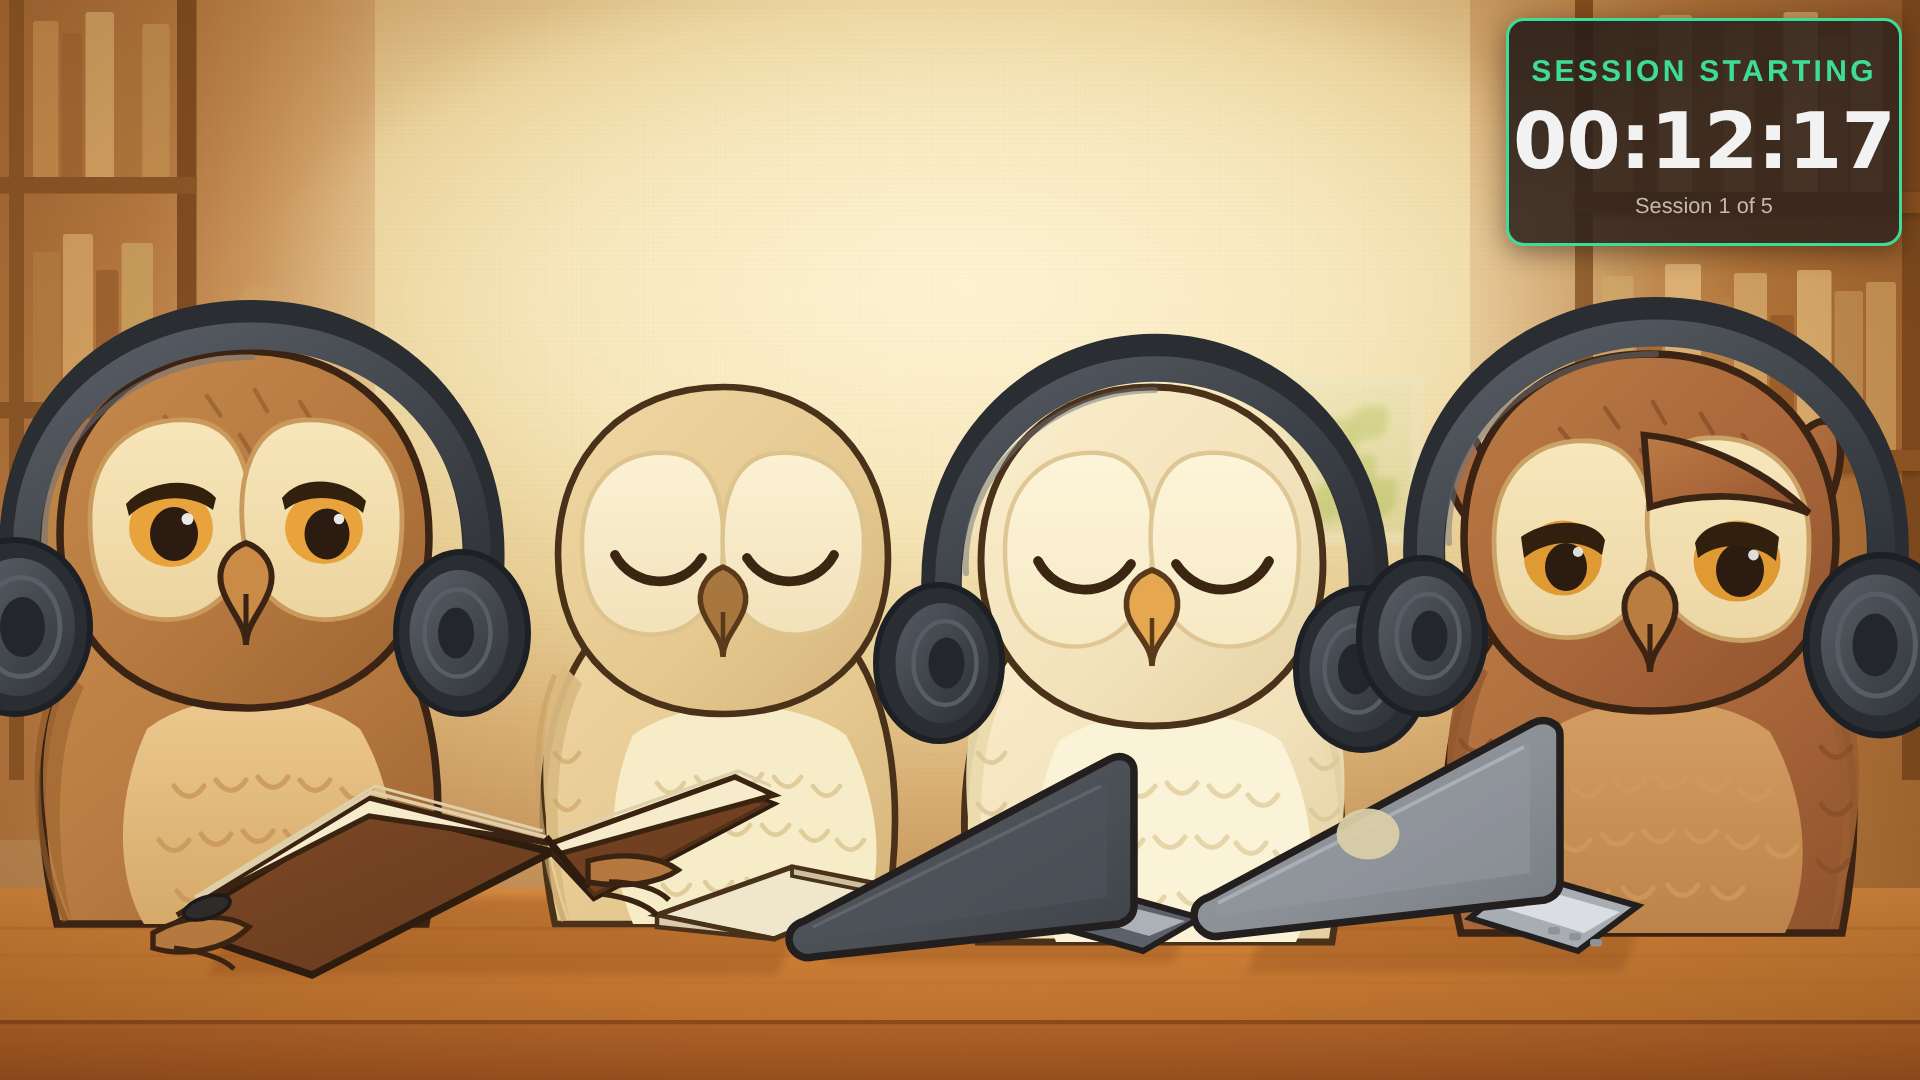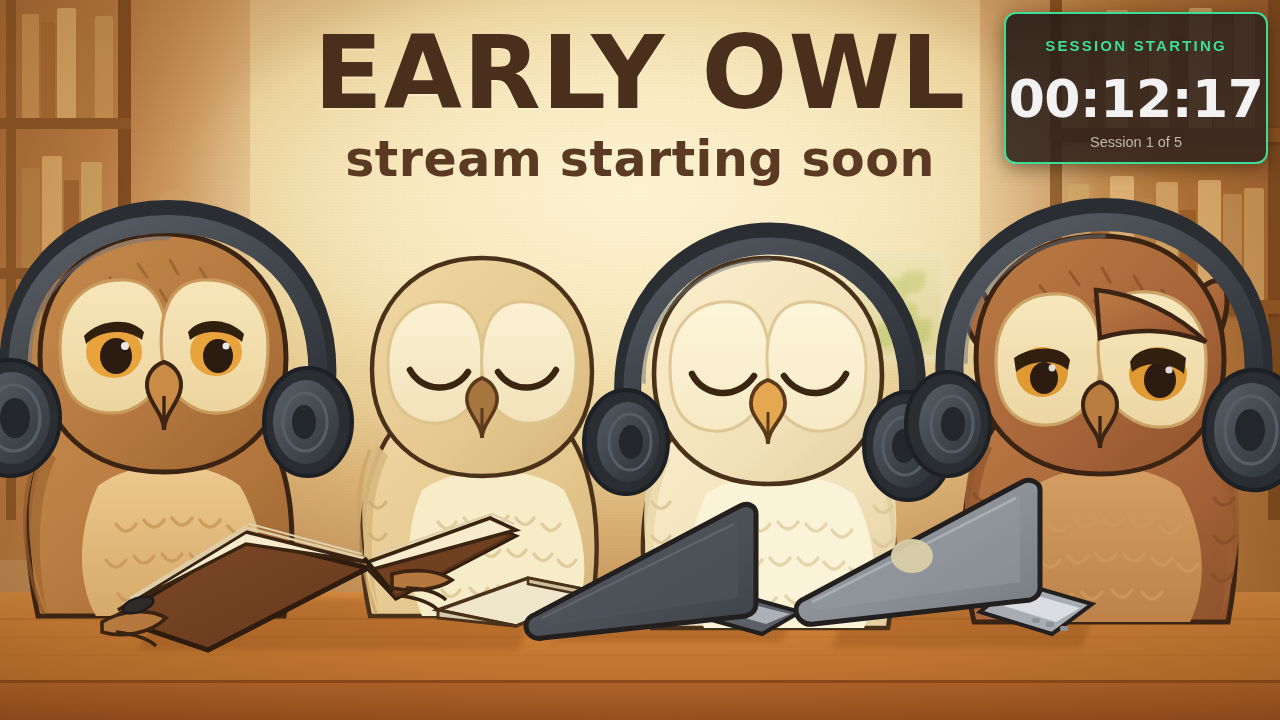--- a/index.html
+++ b/index.html
@@ -107,26 +107,26 @@
   .timer{
     position:absolute; left:1004px; top:12px; width:264px; height:152px;
     border:2px solid #3ddc97; border-radius:12px;
     background:linear-gradient(150deg, rgba(38,28,24,.90) 0%, rgba(44,32,27,.86) 45%, rgba(52,36,30,.88) 100%);
     box-shadow:0 4px 18px rgba(20,10,4,.45);
     z-index:30; overflow:hidden;
     display:flex; flex-direction:column; align-items:center; justify-content:flex-start;
   }
   .timer .tstatus{
     margin-top:23px;
-    font-size:15px; font-weight:bold; letter-spacing:2.2px;
+    font-size:20px; font-weight:bold; letter-spacing:2.2px;
     color:#3ddc97;
     font-family:"Liberation Sans", sans-serif;
   }
   .timer .tclock{
-    margin-top:18px;
+    margin-top:8px;
     font-size:52px; font-weight:bold; letter-spacing:-0.5px;
     color:#f2f2f2;
     font-family:"DejaVu Sans", sans-serif;
     line-height:1.05;
   }
   .timer .tsub{
     margin-top:7px; font-size:14.5px; color:#c3b8b2;
     font-family:"Liberation Sans", sans-serif;
   }
 </style>
@@ -200,24 +200,20 @@
   <div class="picture">
     <div class="leaf" style="left:18px; top:22px; width:30px; height:26px;"></div>
     <div class="leaf" style="left:40px; top:14px; width:26px; height:22px;"></div>
     <div class="leaf" style="left:24px; top:46px; width:34px; height:28px;"></div>
     <div class="leaf" style="left:14px; top:66px; width:24px; height:24px;"></div>
     <div class="leaf" style="left:44px; top:62px; width:28px; height:26px;"></div>
   </div>
 
   <div class="bg-haze"></div>
 
-  <div class="title-wrap">
-    <div class="title">EARLY OWL</div>
-    <div class="subtitle">stream starting soon</div>
-  </div>
 
   <div class="owl" style="left:-22px; top:186px; width:360px; height:430px; z-index:10;">
     <svg width="360" height="430" viewBox="0 0 360 430">
       <defs>
         <linearGradient id="o1body" x1="0" y1="0" x2="1" y2="1">
           <stop offset="0" stop-color="#c78a4c"></stop>
             <stop offset=".55" stop-color="#b5783f"></stop>
             <stop offset="1" stop-color="#9c6331"></stop>
         </linearGradient>
         <linearGradient id="o1face" x1="0" y1="0" x2="0" y2="1">

